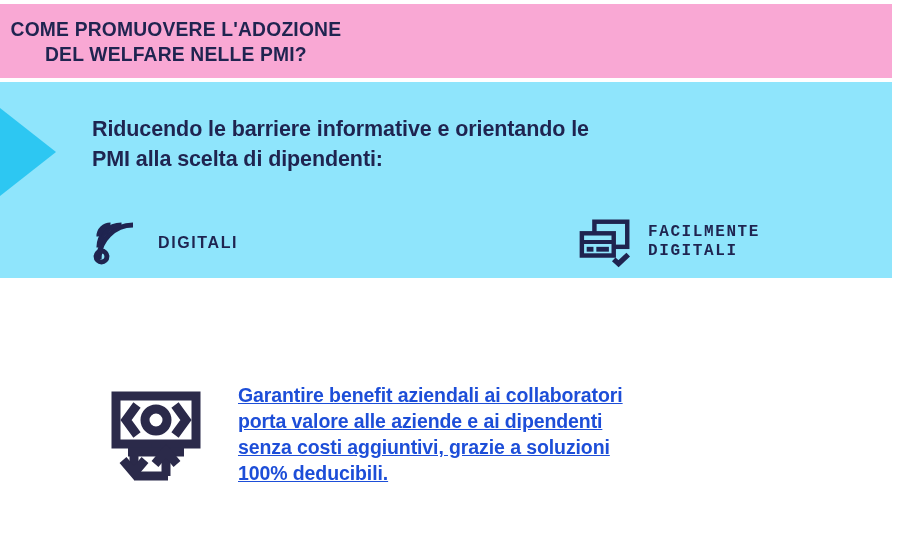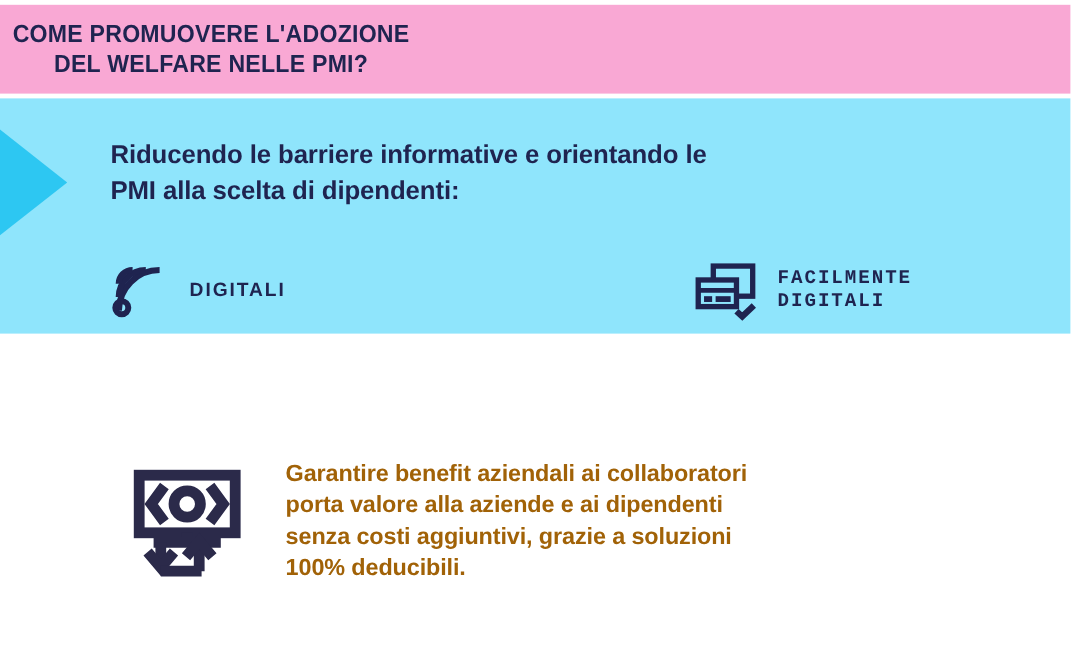--- a/index.html
+++ b/index.html
@@ -111,25 +111,26 @@
     width:104px; height:104px;
     display:flex;
     align-items:center;
     justify-content:center;
   }
   .footer-icon svg { display:block; }
   .footer-text {
     position:absolute;
     left:238px; top:22px;
     width:600px;
-    color:#a16207;
+    color:#1d4ed8;
     font-weight:bold;
     font-size:19.5px;
     line-height:26px;
     letter-spacing:-0.1px;
+    text-decoration:underline;
   }
   .footer-text .line { display:block; white-space:nowrap; }
 </style>
 </head>
 <body>
 
 <div id="infographic">
 
   <div class="header-band">
     <div class="header-title">
@@ -208,20 +209,20 @@
 
         <path d="M60 92 L60 72" stroke="#2B2A4A" stroke-width="9"></path>
         <path d="M49 80 L60 67 L71 80" fill="none" stroke="#2B2A4A" stroke-width="9" stroke-linejoin="miter"></path>
 
         <path d="M28 92 L62 92" stroke="#2B2A4A" stroke-width="9"></path>
       </svg>
     </span>
 
     <div class="footer-text">
       <span class="line">Garantire benefit aziendali ai collaboratori</span>
-      <span class="line">porta valore alla aziende e ai dipendenti</span>
+      <span class="line">porta valore alle aziende e ai dipendenti</span>
       <span class="line">senza costi aggiuntivi, grazie a soluzioni</span>
       <span class="line">100% deducibili.</span>
     </div>
 
   </div>
 
 </div>
 
 </body></html>

